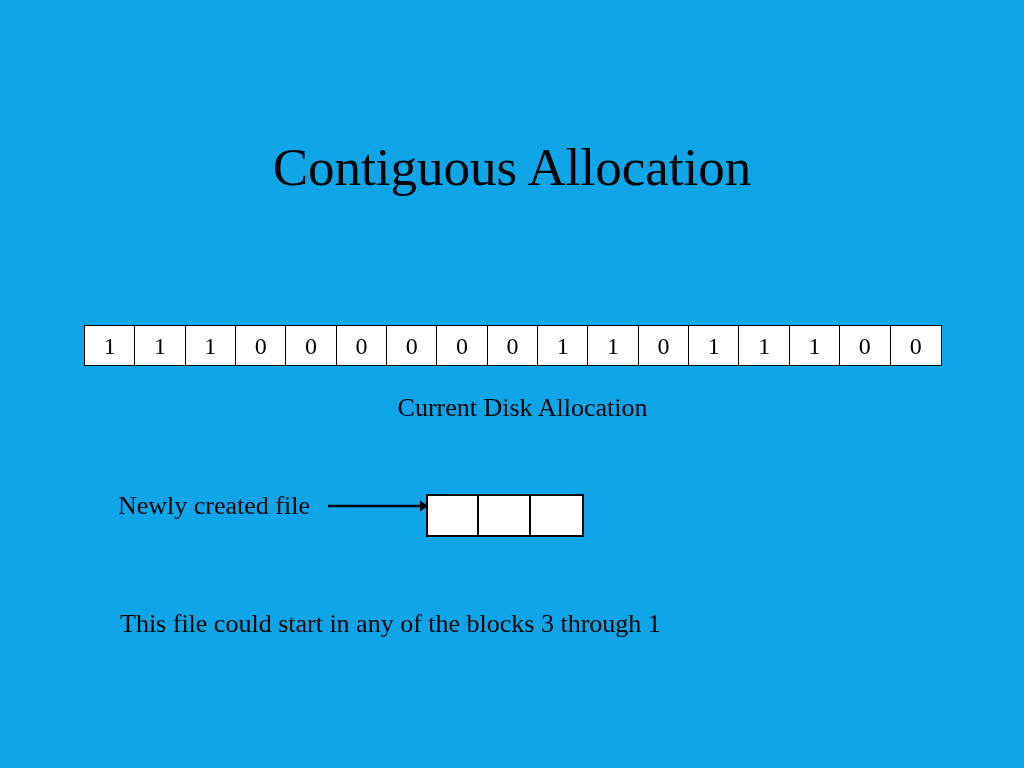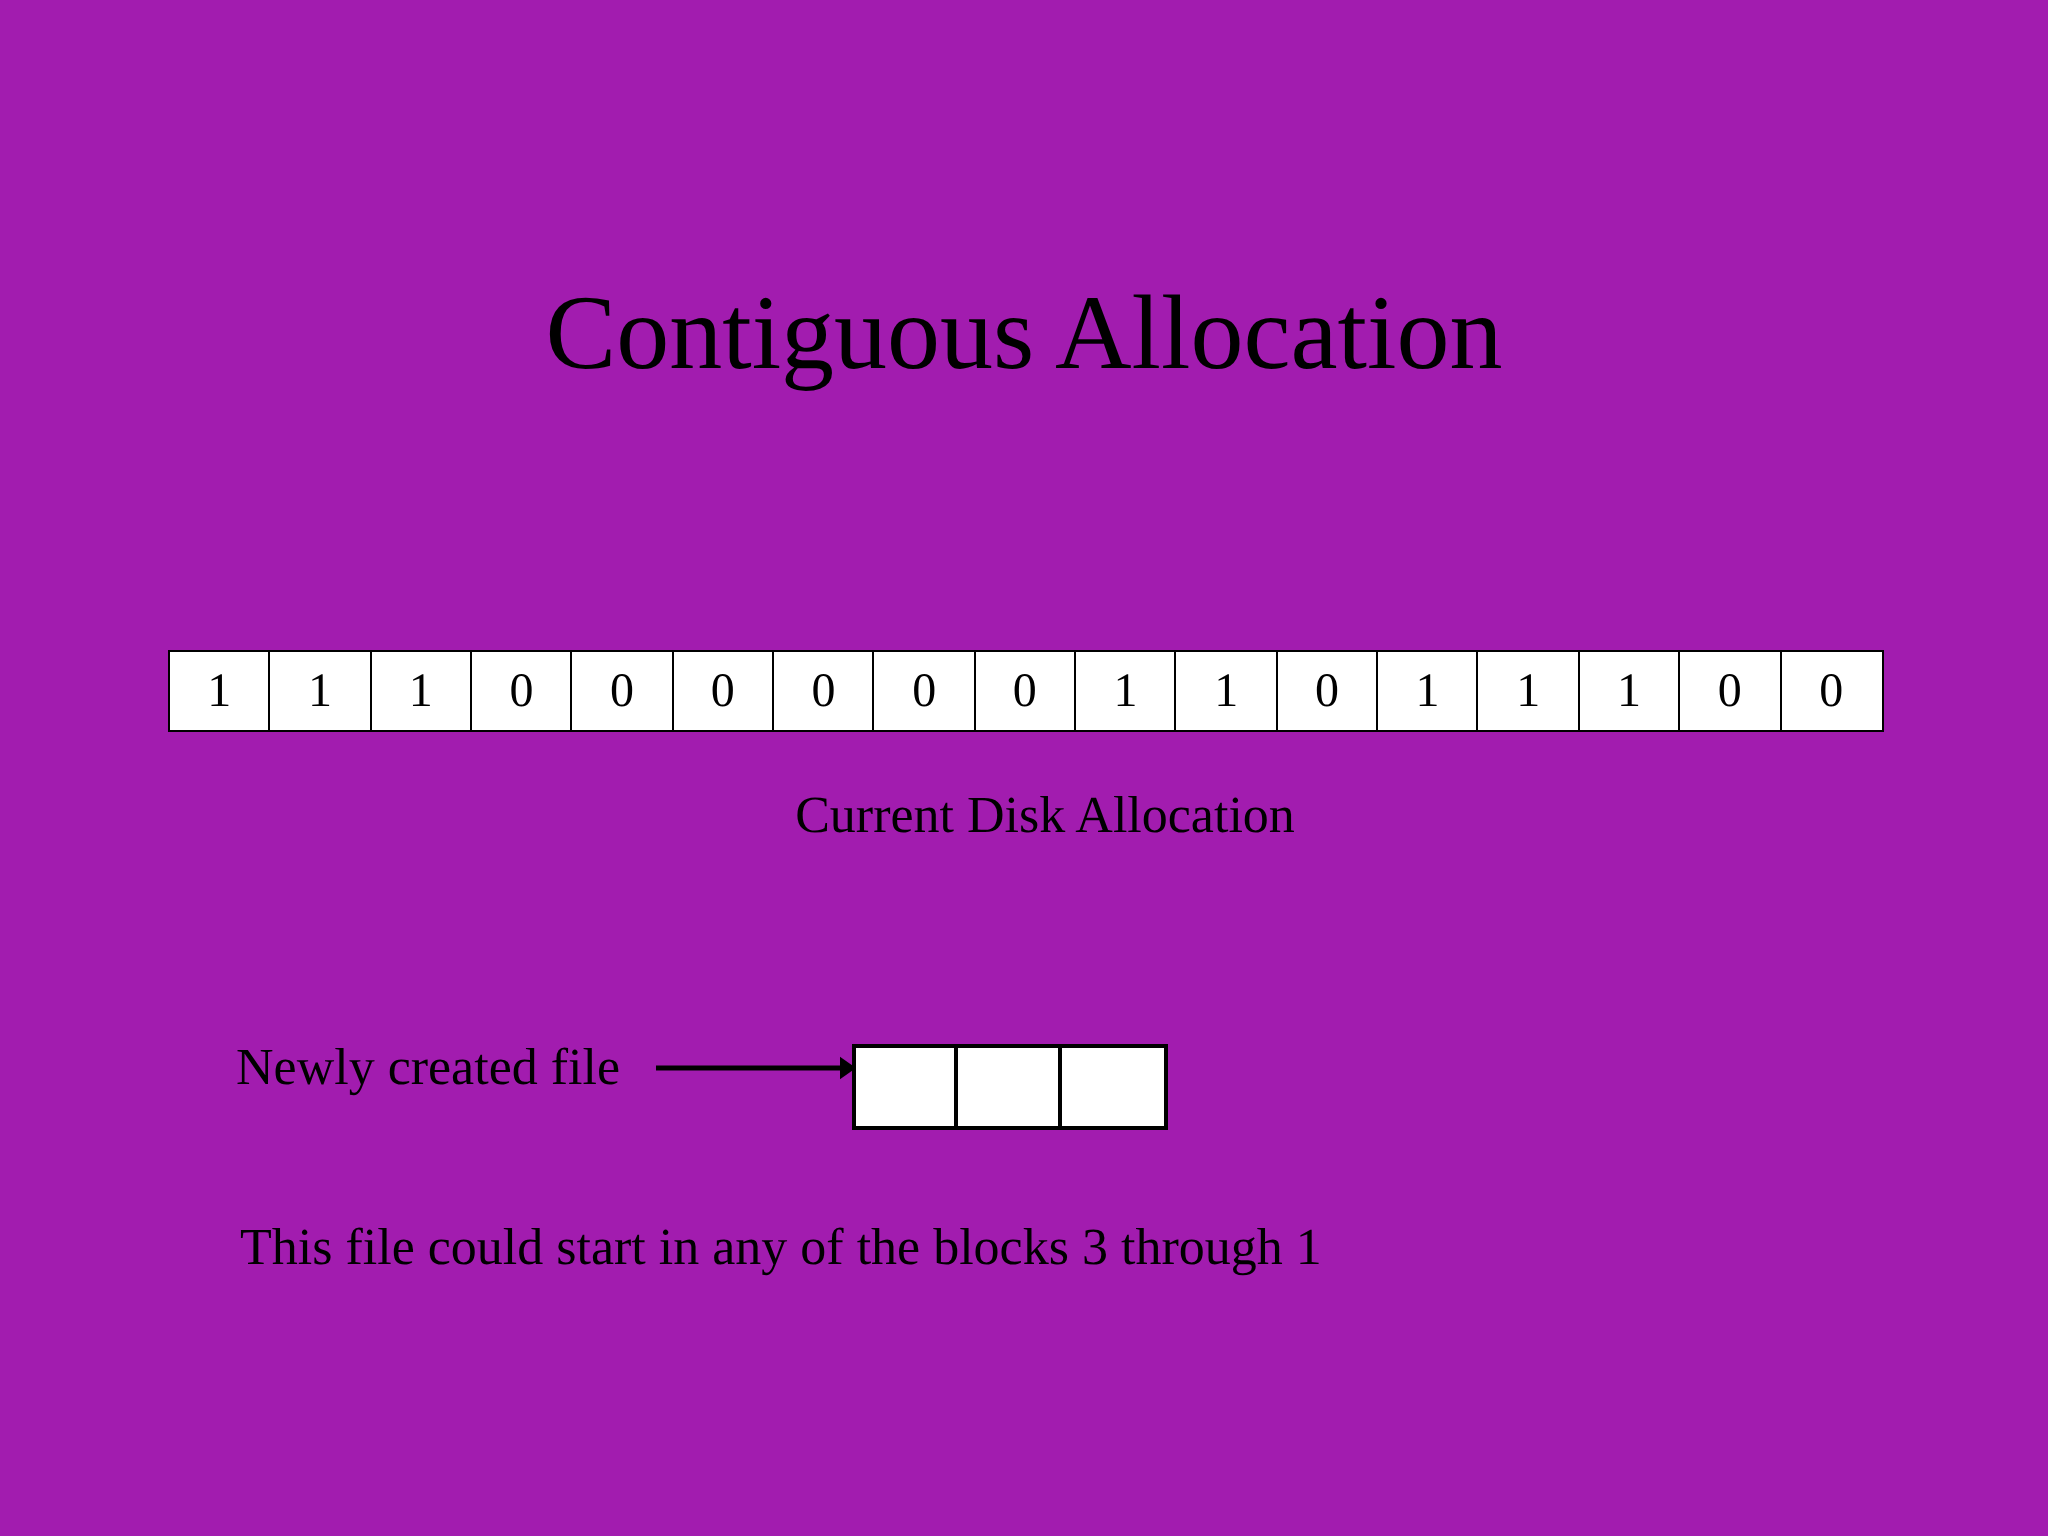--- a/index.html
+++ b/index.html
@@ -12,21 +12,21 @@
     height: 768px;
     position: relative;
     overflow: hidden;
     font-family: "Liberation Serif", "DejaVu Serif", serif;
     color: #000000;
   }
 
   #slide {
     position: absolute;
     inset: 0;
-    background: #a21caf;
+    background: #0ea5e9;
   }
 
   
   #slide-title {
     position: absolute;
     left: 0;
     top: 100px;
     width: 1024px;
     text-align: center;
     font-size: 53px;
@@ -74,21 +74,20 @@
     white-space: nowrap;
   }
 
   
   #new-file-row {
     position: absolute;
     left: 0;
     top: 490px;
     width: 1024px;
     height: 50px;
-    margin-top: 28px;
   }
   #new-file-label {
     position: absolute;
     left: 118px;
     top: 0px;
     font-size: 26px;
     line-height: 32px;
     white-space: nowrap;
   }
   #new-file-arrow {

